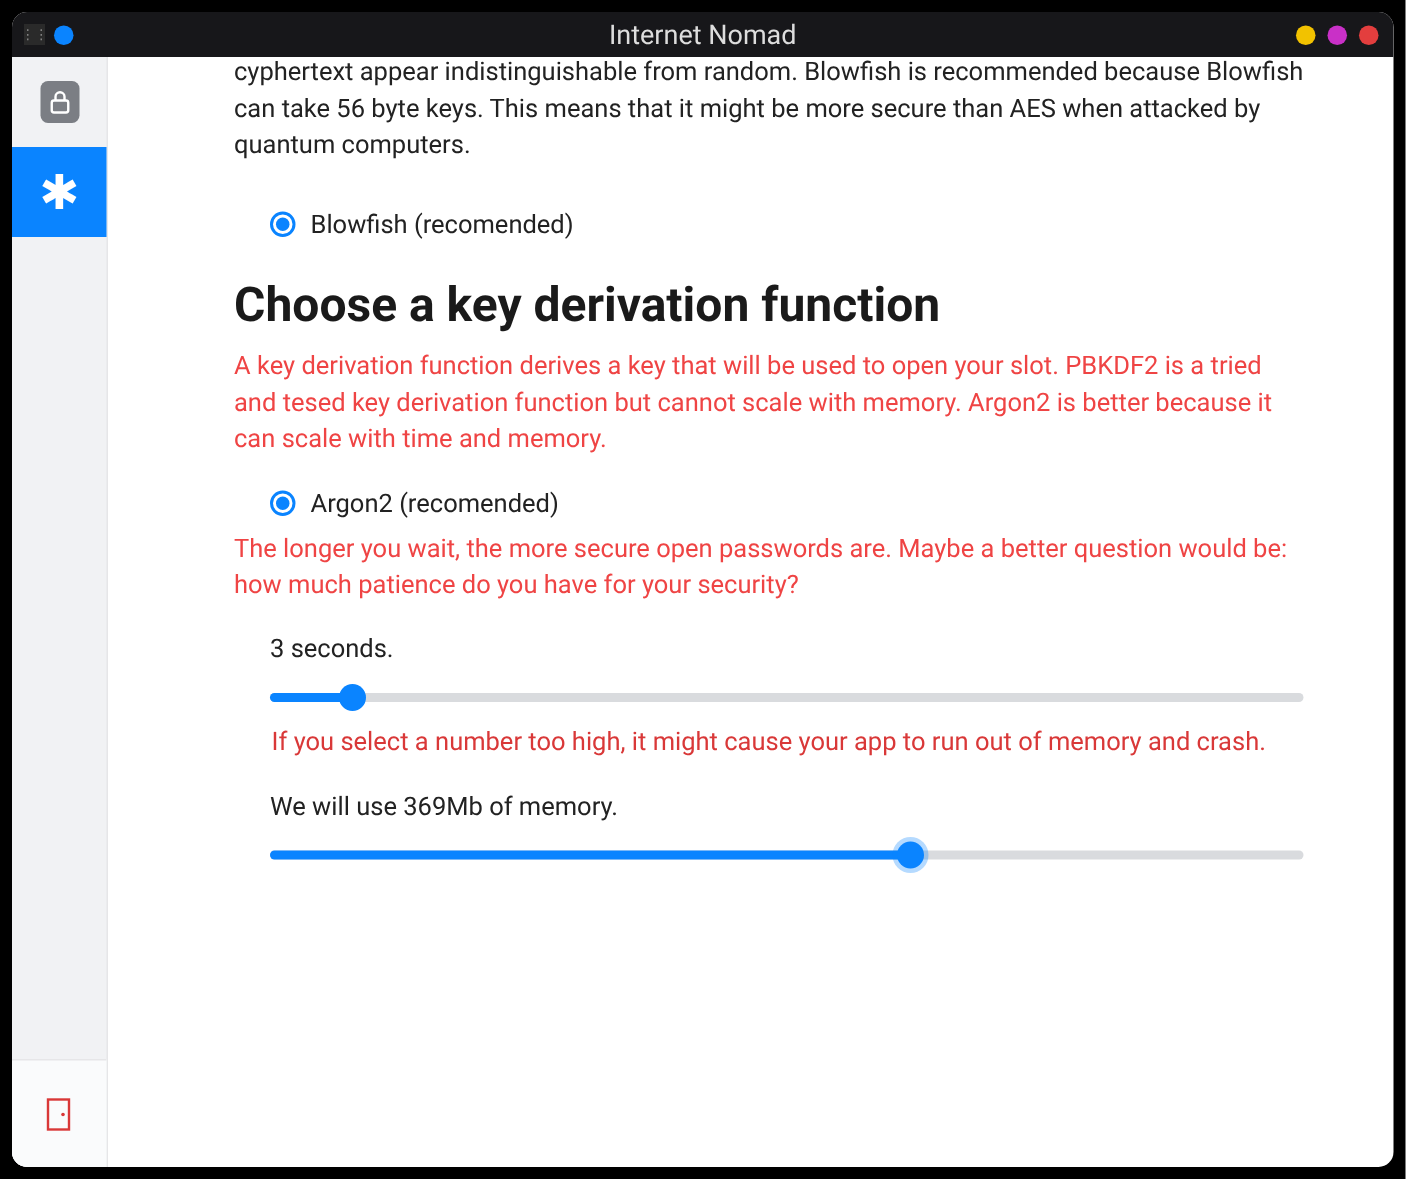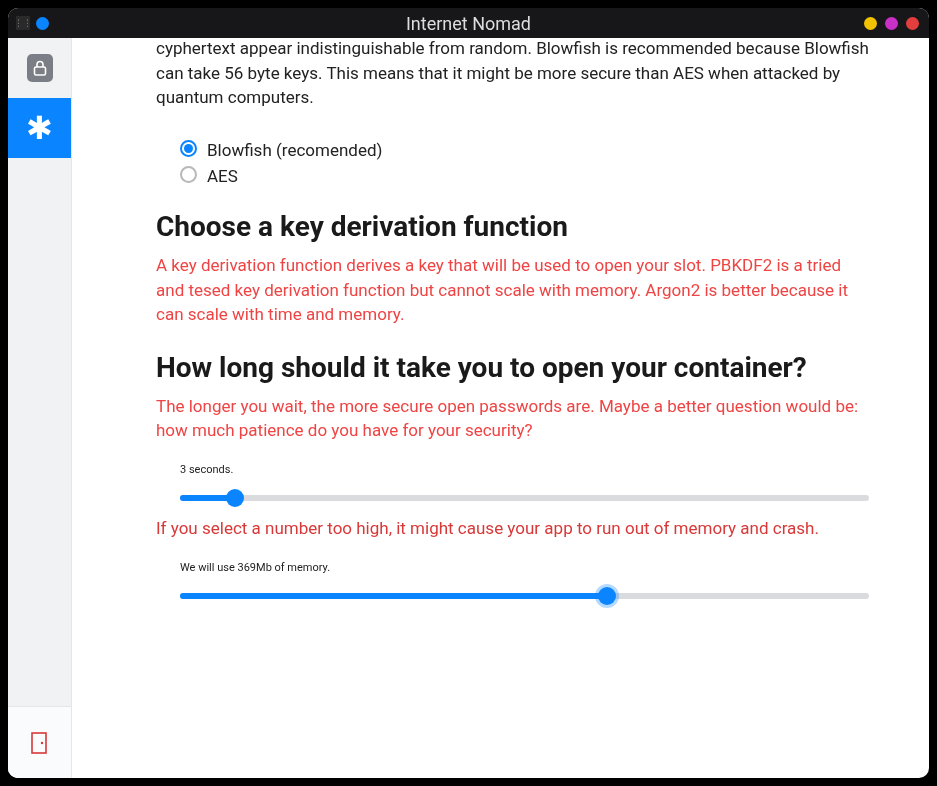--- a/index.html
+++ b/index.html
@@ -126,39 +126,40 @@
   max-width: 860px;
 }
 .truncated-top {
   color: #222;
   font-size: 17px;
   line-height: 1.45;
   margin-bottom: 30px;
   margin-top: -2px;
 }
 h2 {
-  font-size: 28px;
+  font-size: 32px;
   font-weight: 700;
   color: #1a1a1a;
   margin-top: 24px;
   margin-bottom: 10px;
 }
 .desc {
   font-size: 17px;
   line-height: 1.45;
   color: #ef4444;
   margin-bottom: 20px;
 }
-.desc.warn { color: #d93838; }
+.desc.warn { color: #d93838; margin-left: 25px; }
 .options {
   margin-left: 24px;
   margin-bottom: 8px;
 }
 .radio-row {
   display: flex;
+  align-items: center;
   gap: 10px;
   font-size: 17px;
   color: #222;
   margin-bottom: 6px;
 }
 .radio {
   width: 17px;
   height: 17px;
   border: 2px solid #b8b8b8;
   border-radius: 50%;
@@ -170,21 +171,21 @@
 }
 .radio.checked::after {
   content: "";
   position: absolute;
   top: 2px; left: 2px; right: 2px; bottom: 2px;
   background: #0a84ff;
   border-radius: 50%;
 }
 .slider-group { margin-left: 24px; }
 .slider-label {
-  font-size: 11px;
+  font-size: 17px;
   color: #222;
   margin-bottom: 12px;
 }
 .slider {
   position: relative;
   height: 20px;
   margin-bottom: 8px;
 }
 .slider-track {
   position: absolute;
@@ -261,32 +262,31 @@
     <div class="main">
       <div class="content">
 
         <p class="truncated-top">cyphertext appear indistinguishable from random. Blowfish is recommended because Blowfish can take 56 byte keys. This means that it might be more secure than AES when attacked by quantum computers.</p>
 
         <div class="options">
           <div class="radio-row">
             <span class="radio checked"></span>
             <span>Blowfish (recomended)</span>
           </div>
-          <div class="radio-row">
-            <span class="radio"></span>
-            <span>AES</span>
-          </div>
         </div>
 
         <h2>Choose a key derivation function</h2>
         <p class="desc">A key derivation function derives a key that will be used to open your slot. PBKDF2 is a tried and tesed key derivation function but cannot scale with memory. Argon2 is better because it can scale with time and memory.</p>
         <div class="options">
-        </div>
-
-        <h2>How long should it take you to open your container?</h2>
+          <div class="radio-row">
+            <span class="radio checked"></span>
+            <span>Argon2 (recomended)</span>
+          </div>
+        </div>
+
         <p class="desc">The longer you wait, the more secure open passwords are. Maybe a better question would be: how much patience do you have for your security?</p>
         <div class="slider-group">
           <div class="slider-label">3 seconds.</div>
           <div class="slider">
             <div class="slider-track"></div>
             <div class="slider-fill" style="width:8%"></div>
             <div class="slider-thumb" style="left:8%"></div>
           </div>
         </div>
 

